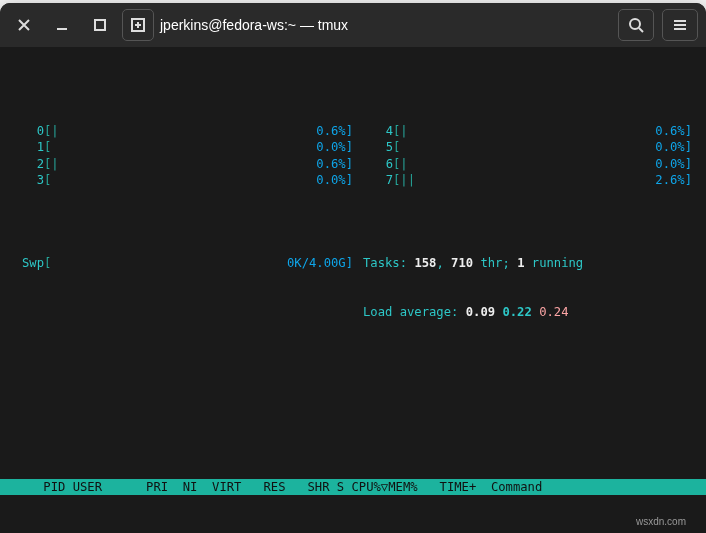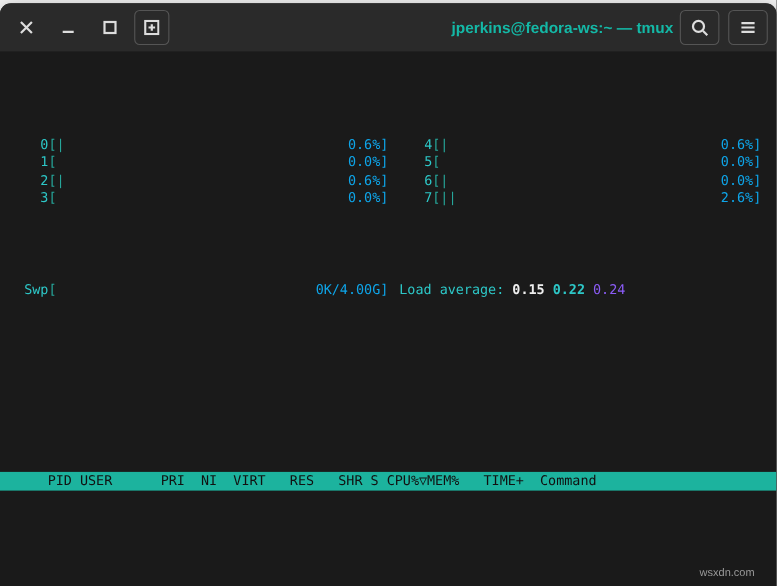--- a/index.html
+++ b/index.html
@@ -1,32 +1,32 @@
 <!DOCTYPE html>
 <html><head>
 <meta charset="utf-8">
 <style>
   * { margin: 0; padding: 0; box-sizing: border-box; }
   body { background: #f5f5f5; font-family: sans-serif; display: flex; justify-content: center; align-items: flex-start; padding: 0; }
   .window { width: 706px; background: #1a1a1a; border-radius: 10px; overflow: hidden; box-shadow: 0 4px 20px rgba(0,0,0,0.3); margin-top: 3px; }
   .titlebar { background: #2a2a2a; height: 44px; display: flex; align-items: center; padding: 0 8px; gap: 6px; }
   .tb-btn { width: 32px; height: 32px; border-radius: 5px; display: flex; align-items: center; justify-content: center; color: #ddd; font-size: 15px; cursor: pointer; }
   .tb-btn svg { width: 14px; height: 14px; fill: none; stroke: #ddd; stroke-width: 2; }
-  .title { flex: 1; text-align: right; color: #14b8a6; font-size: 14px; font-weight: 700; }
+  .title { flex: 1; text-align: left; color: #ffffff; font-size: 14px; font-weight: 400; }
   .right-btns { display: flex; gap: 8px; }
   .tb-box { width: 36px; height: 32px; border: 1px solid #555; border-radius: 5px; display: flex; align-items: center; justify-content: center; cursor: pointer; }
   .tb-box svg { width: 16px; height: 16px; stroke: #ddd; stroke-width: 2; fill: none; }
   .terminal { background: #1a1a1a; font-family: "DejaVu Sans Mono", Menlo, Consolas, monospace; font-size: 12.2px; line-height: 1.35; color: #ccc; padding: 10px 0 0 0; white-space: pre; position: relative; min-height: 470px; }
   .term-inner { padding: 0 14px; }
   .cyan { color: #2dc7c7; }
   .cyan-b { color: #2dc7c7; font-weight: bold; }
   .white-b { color: #eee; font-weight: bold; }
   .teal { color: #26a69a; }
   .dim { color: #0ea5e9; }
-  .dimgrey { color: #8b5cf6; }
+  .dimgrey { color: #fca5a5; }
   .meters { display: flex; }
   .meters .left, .meters .right { width: 50%; }
   .mline { display: flex; }
   .mlabel { width: 30px; text-align: right; color: #2dc7c7; }
   .header-row { background: #1cb39e; color: #111; padding: 0; margin-top: 4px; }
   .header-row span { display: inline-block; }
   .watermark { position: absolute; right: 14px; bottom: -18px; font-size: 10px; color: #999; }
 </style>
 </head>
 <body>
@@ -74,21 +74,22 @@
     <div class="term-inner">
       <div class="meters">
         <div class="left" id="cpu-left"><div class="mline"><span class="mlabel cyan">0</span><span class="teal">[|</span><span style="flex:1"></span><span class="dim">0.6%]</span></div><div class="mline"><span class="mlabel cyan">1</span><span class="teal">[</span><span style="flex:1"></span><span class="dim">0.0%]</span></div><div class="mline"><span class="mlabel cyan">2</span><span class="teal">[|</span><span style="flex:1"></span><span class="dim">0.6%]</span></div><div class="mline"><span class="mlabel cyan">3</span><span class="teal">[</span><span style="flex:1"></span><span class="dim">0.0%]</span></div></div>
         <div class="right" id="cpu-right" style="padding-left: 10px;"><div class="mline"><span class="mlabel cyan">4</span><span class="teal">[|</span><span style="flex:1"></span><span class="dim">0.6%]</span></div><div class="mline"><span class="mlabel cyan">5</span><span class="teal">[</span><span style="flex:1"></span><span class="dim">0.0%]</span></div><div class="mline"><span class="mlabel cyan">6</span><span class="teal">[|</span><span style="flex:1"></span><span class="dim">0.0%]</span></div><div class="mline"><span class="mlabel cyan">7</span><span class="teal">[||</span><span style="flex:1"></span><span class="dim">2.6%]</span></div></div>
       </div>
       <div class="meters">
         <div class="left">
           <div class="mline"><span class="mlabel cyan">Swp</span><span class="teal">[</span><span style="flex:1"></span><span class="dim">0K/4.00G]</span></div>
         </div>
         <div class="right" style="padding-left:10px">
-          <div><span class="cyan">Load average: </span><span class="white-b">0.15</span><span class="cyan-b"> 0.22 </span><span class="dimgrey">0.24</span></div>
+          <div><span class="cyan">Tasks: </span><span class="white-b">158</span><span class="cyan">, </span><span class="white-b">710</span><span class="cyan"> thr; </span><span class="white-b">1</span><span class="cyan"> running</span></div>
+          <div><span class="cyan">Load average: </span><span class="white-b">0.09</span><span class="cyan-b"> 0.22 </span><span class="dimgrey">0.24</span></div>
         </div>
       </div>
       <div style="height:6px"></div>
     </div>
 
     <div class="header-row"><span style="padding-left:14px">    PID USER      PRI  NI  VIRT   RES   SHR S CPU%▽MEM%   TIME+  Command        </span></div>
     
     
     
 

